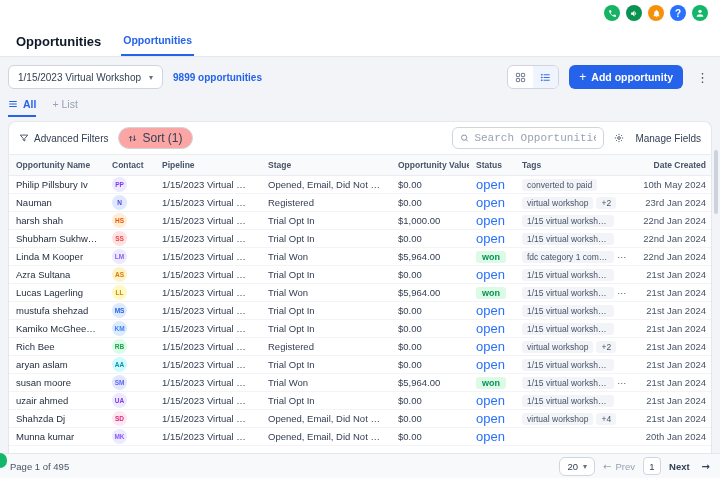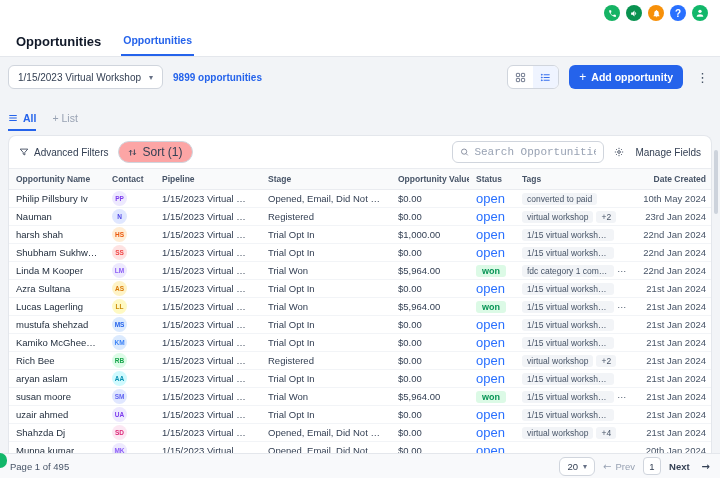--- a/index.html
+++ b/index.html
@@ -26,27 +26,27 @@
   .caret { font-size:8px; color:#667085; }
   .count { color:#2563eb; font-size:10px; font-weight:600; }
   .spacer { flex:1; }
   .view-toggle { display:flex; border:1px solid #d0d5dd; border-radius:6px; overflow:hidden; background:#fff; }
   .vt-btn { width:25px; height:22px; display:flex; align-items:center; justify-content:center; cursor:pointer; }
   .vt-btn.active { background:#eff4ff; }
   .add-btn { background:#2563eb; color:#fff; border:none; border-radius:6px; height:24px; padding:0 10px; font-size:10.5px; font-weight:600; display:flex; align-items:center; gap:5px; cursor:pointer; font-family:inherit; }
   .add-btn .plus { font-size:12px; font-weight:400; line-height:1; }
   .kebab { color:#475467; font-size:13px; cursor:pointer; padding:0 3px; }
 
-  .view-tabs { display:flex; gap:16px; align-items:center; height:24px; margin-top:16px; flex:0 0 auto; }
+  .view-tabs { display:flex; gap:16px; align-items:center; height:24px; margin-top:2px; flex:0 0 auto; }
   .vtab { display:flex; align-items:center; gap:5px; font-size:10.5px; cursor:pointer; height:100%; border-bottom:2px solid transparent; }
   .vtab.active { color:#2563eb; border-bottom-color:#2563eb; font-weight:600; }
   .vtab.muted { color:#98a2b3; }
 
   
-  .card { background:#fff; border:1px solid #e4e7ec; border-bottom:none; border-radius:8px 8px 0 0; margin-top:4px; flex:1; min-height:0; display:flex; flex-direction:column; overflow:hidden;justify-content:space-between; }
+  .card { background:#fff; border:1px solid #e4e7ec; border-bottom:none; border-radius:8px 8px 0 0; margin-top:4px; flex:1; min-height:0; display:flex; flex-direction:column; overflow:hidden; }
   .filter-row { display:flex; align-items:center; gap:10px; padding:5px 10px; border-bottom:1px solid #eaecf0; flex:0 0 auto; }
   .flt-btn { display:flex; align-items:center; gap:5px; font-size:10px; color:#344054; cursor:pointer; }
   .sort-pill { display:flex; align-items:center; gap:5px; font-size:12px; color:#344054; border:1px solid #d0d5dd; border-radius:12px; padding:3px 9px; cursor:pointer; background:#fca5a5; }
   .search { margin-left:auto; display:flex; align-items:center; gap:5px; border:1px solid #d0d5dd; border-radius:6px; height:22px; padding:0 7px; width:152px; background:#fff; }
   .search input { border:none; outline:none; font-size:11px; color:#344054; width:100%; font-family:Liberation Mono, monospace; background:transparent; }
   .search input::placeholder { color:#98a2b3; }
   .manage { display:flex; align-items:center; gap:11px; font-size:10px; color:#344054; cursor:pointer; }
 
   
   .grid { width:100%; border-collapse:collapse; table-layout:fixed; }

